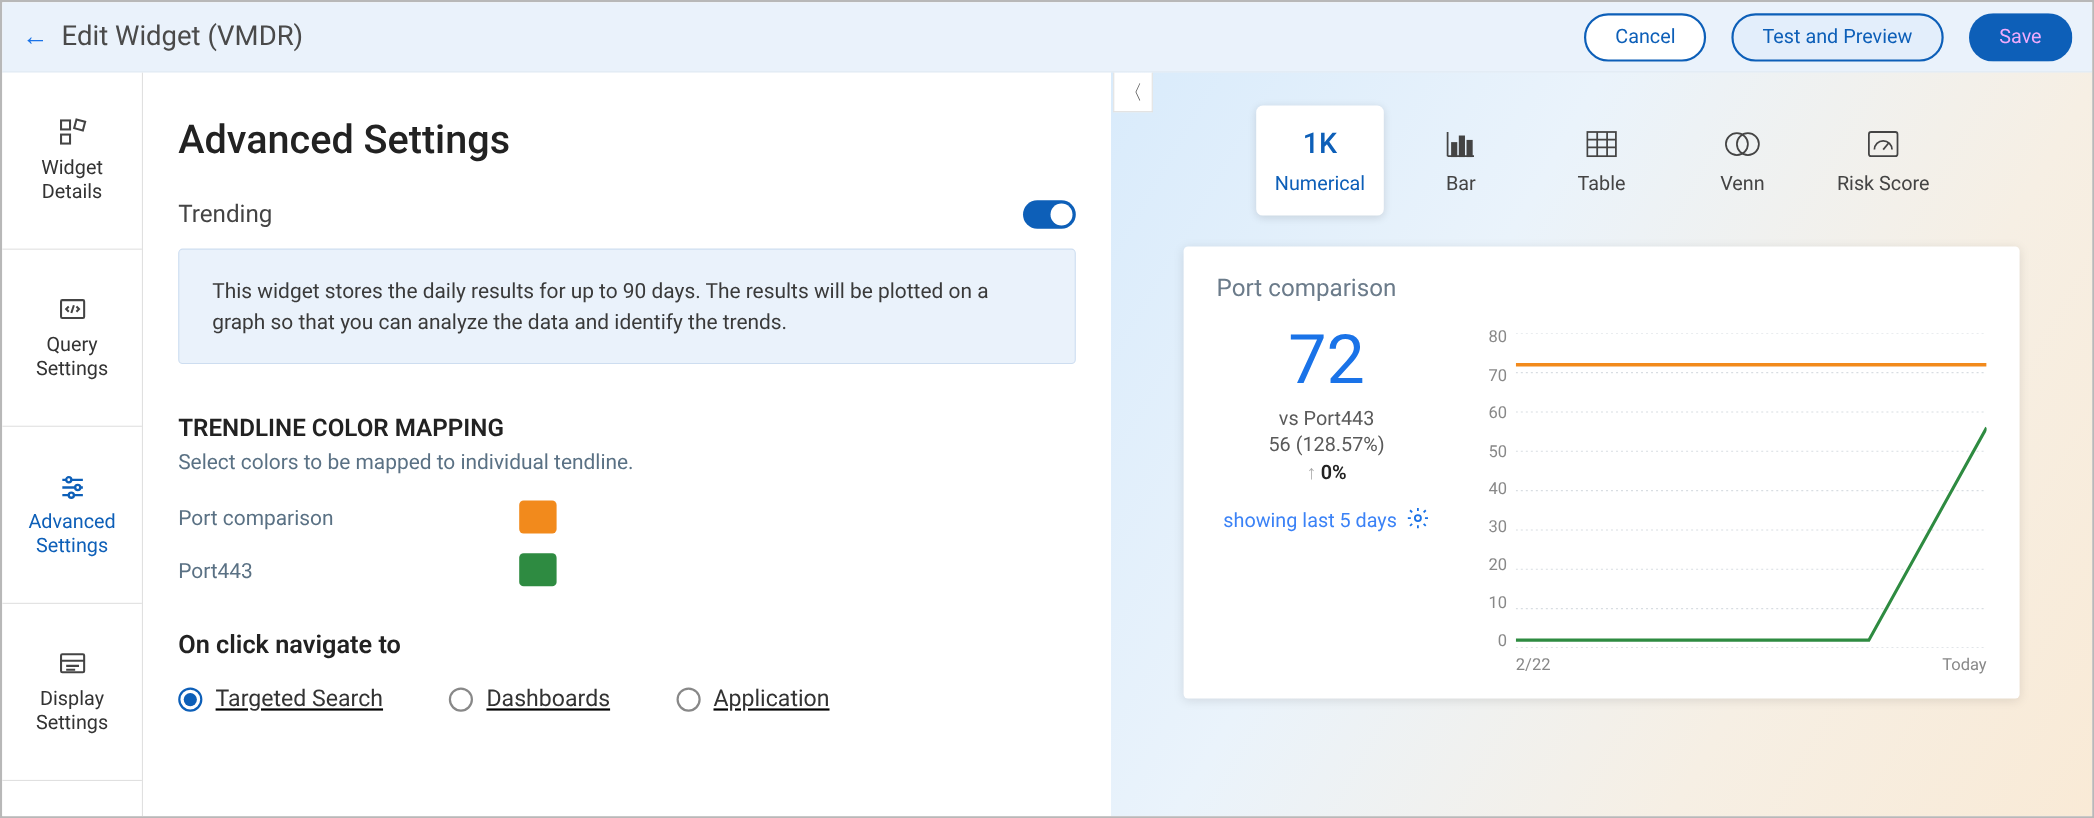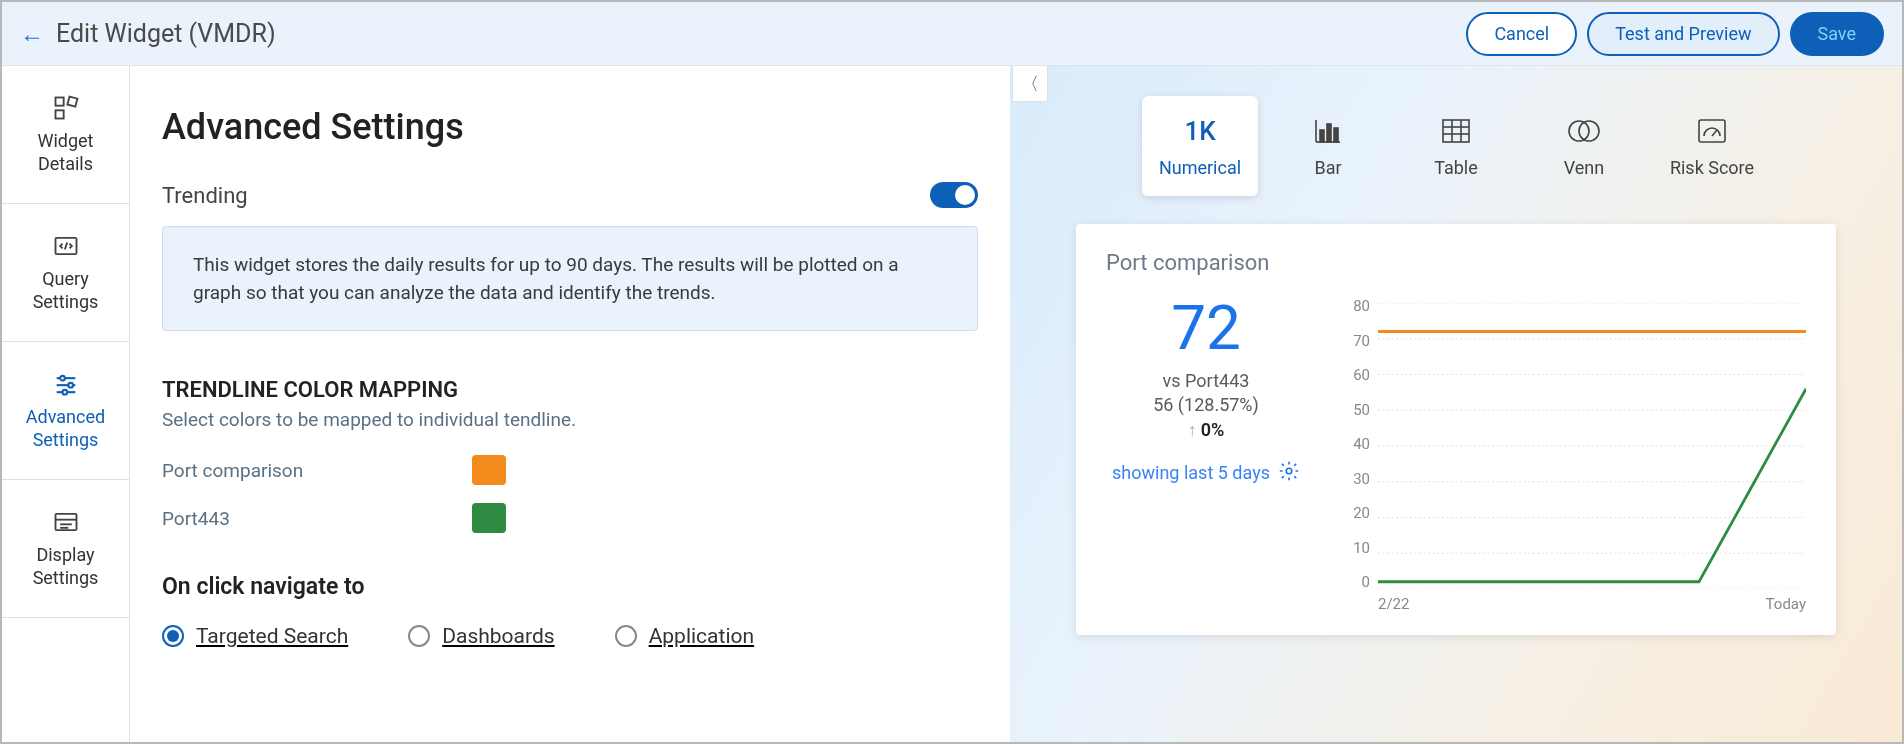--- a/index.html
+++ b/index.html
@@ -3,30 +3,30 @@
 <meta charset="utf-8">
 <style>
   * { box-sizing: border-box; margin: 0; padding: 0; font-family: -apple-system, BlinkMacSystemFont, "Segoe UI", Roboto, Arial, sans-serif; }
   html,body { width:1904px; height:744px; overflow:hidden; }
   body { background:#fff; border:2px solid #b8b8b8; }
 
   
   .header { height:64px; background:#eaf2fb; border-bottom:1px solid #dce6f0; display:flex; align-items:center; padding:0 18px; }
   .back-arrow { color:#1a73e8; font-size:24px; margin-right:12px; cursor:pointer; }
   .header-title { color:#4a4a4a; font-size:25px; font-weight:400; flex:1; }
-  .header-actions { display:flex; gap:10px; align-items:center; }
+  .header-actions { display:flex; gap:23px; align-items:center; }
   .btn { height:44px; padding:0 26px; border-radius:24px; font-size:18px; cursor:pointer; display:flex; align-items:center; justify-content:center; border:2px solid transparent; background:#fff; }
   .btn-cancel { color:#0d5fb8; border-color:#0d5fb8; }
   .btn-preview { color:#0d5fb8; border-color:#0d5fb8; background:#e3eefb; }
-  .btn-save { background:#0d5fb8; color:#7dd3fc; }
+  .btn-save { background:#0d5fb8; color:#f0abfc; }
 
   
   .main { display:flex; height:calc(100% - 64px); }
   .sidebar { width:128px; border-right:1px solid #e0e0e0; display:flex; flex-direction:column; background:#fff; }
-  .sidebar-item { height:138px; border-bottom:1px solid #e0e0e0; display:flex; flex-direction:column; align-items:center; justify-content:center; gap:8px; cursor:pointer; text-align:center; padding:8px; }
+  .sidebar-item { height:161px; border-bottom:1px solid #e0e0e0; display:flex; flex-direction:column; align-items:center; justify-content:center; gap:8px; cursor:pointer; text-align:center; padding:8px; }
   .sidebar-item .icon { width:28px; height:28px; color:#444; }
   .sidebar-item.active { color:#0d5fb8; }
   .sidebar-item.active .icon { color:#0d5fb8; }
   .sidebar-label { font-size:18px; line-height:1.25; color:#333; }
   .sidebar-item.active .sidebar-label { color:#0d5fb8; }
 
   .content { flex:1; display:flex; position:relative; }
   .settings-panel { width:880px; padding:40px 32px; overflow-y:auto; background:#fff; }
   .settings-h1 { font-size:36px; font-weight:500; color:#222; margin-bottom:34px; }
   .trending-row { display:flex; align-items:center; justify-content:space-between; margin-bottom:18px; }

